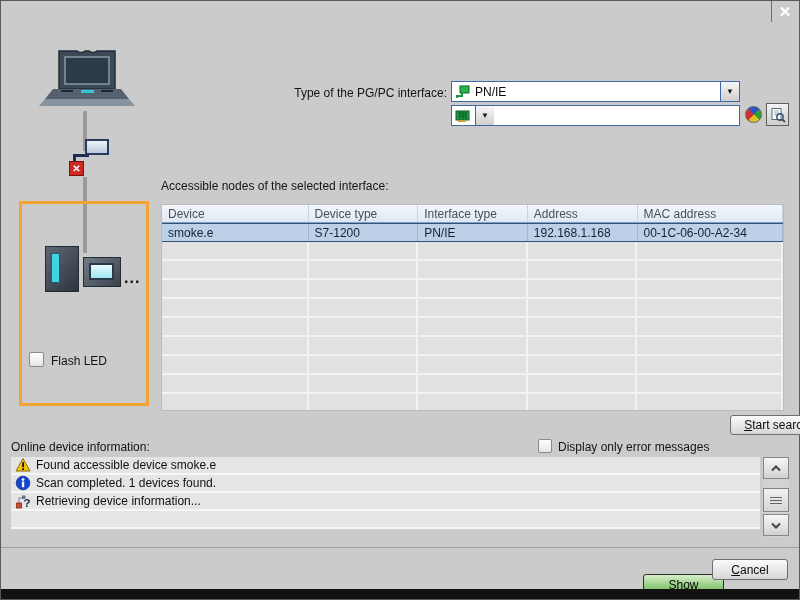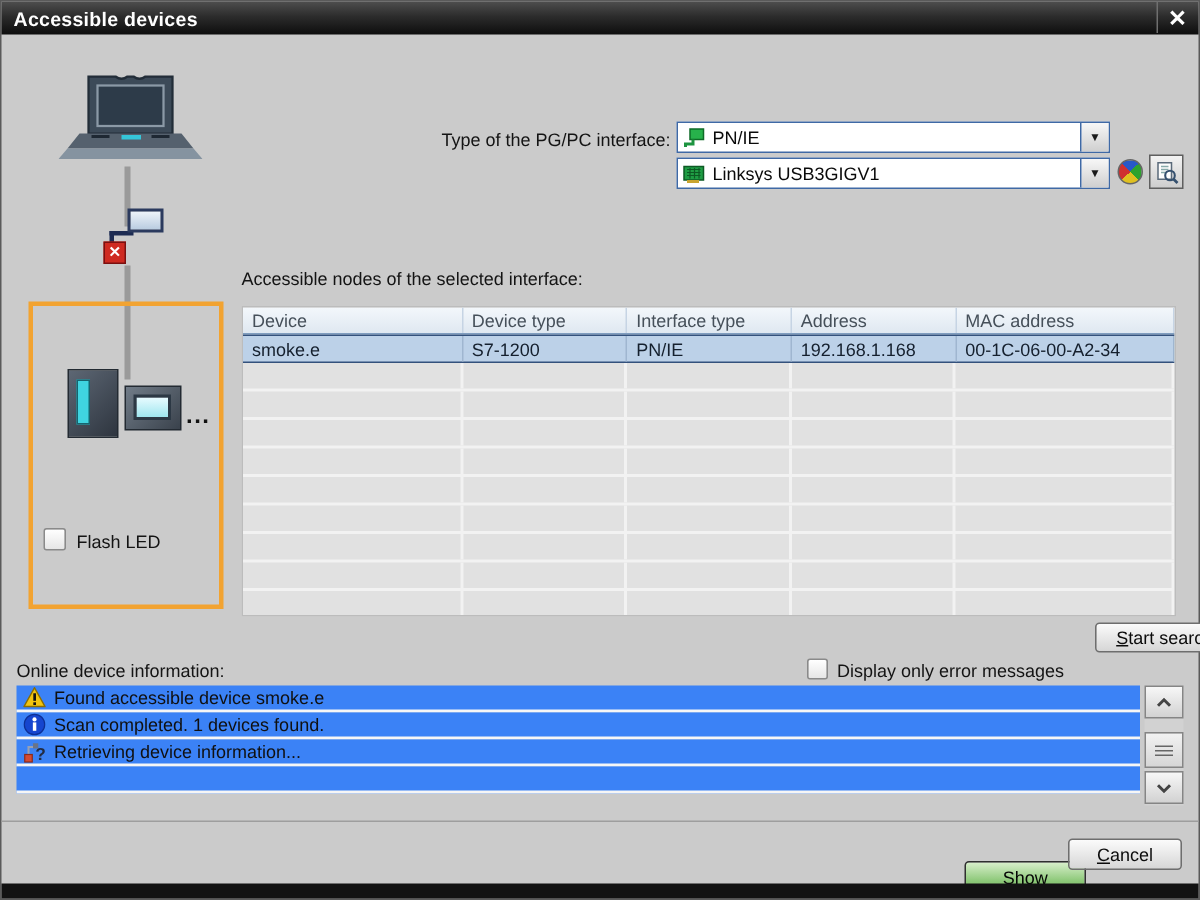--- a/index.html
+++ b/index.html
@@ -75,43 +75,40 @@
     font-size:12px; color:#0c0c0c; text-align:center; cursor:pointer; font-family:inherit;margin-left:39px; }
   .btn-green { background:linear-gradient(#d8efcb,var(--show-green,#8CC878) 65%,#7bba66);
     border:1px solid #2f2f2f; border-radius:3px; font-size:12px; color:#050505; text-align:center; cursor:pointer; font-family:inherit; }
   .u { text-decoration:underline; }
   #start-search { position:absolute; left:690px; top:414px; width:93px; height:20px; }
   #show-btn { position:absolute; left:604px; top:573px; width:81px; height:21px;margin-left:38px; }
   #cancel-btn { position:absolute; left:672px; top:558px; width:76px; height:21px; }
 
   
   .status-list { position:absolute; left:10px; top:456px; width:749px; }
-  .s-row { height:18px; background:#3b82f6; border-bottom:2px solid #f6f6f6; display:flex; align-items:center; }
+  .s-row { height:18px; background:#e5e5e5; border-bottom:2px solid #f6f6f6; display:flex; align-items:center; }
   .s-row .sicon { width:16px; height:16px; margin:0 5px 0 4px; flex:0 0 auto; }
   .s-row .stext { color:#101010; }
 
   
   .sbar { position:absolute; left:762px; top:456px; width:26px; height:80px; background:#d2d2d2; }
   .sbtn { position:absolute; left:0; width:26px; height:22px; background:linear-gradient(#f7f7f7,#d2d2d2);
     border:1px solid #858585; display:flex; align-items:center; justify-content:center; cursor:pointer; }
   .sthumb { position:absolute; left:0; top:31px; width:26px; height:24px; background:linear-gradient(#f2f2f2,#d6d6d6);
     border:1px solid #858585; cursor:grab; display:flex; flex-direction:column; align-items:center; justify-content:center; gap:2px; }
   .sthumb i { display:block; width:12px; height:1px; background:#666; }
 
   .footer-line { position:absolute; left:0; top:546px; width:798px; height:1px; background:#9e9e9e; }
   .bottom-bar { position:absolute; left:0; top:588px; width:798px; height:10px; background:#121212; }
 </style>
 </head>
 <body>
 
 <div class="window">
 
-  <div class="titlebar">
-    <span class="title">Accessible devices</span>
-  </div>
   <div class="close-btn">
     <span>✕</span>
   </div>
 
   <svg style="position:absolute;left:38px;top:46px;" width="96" height="64" viewBox="0 0 96 64">
     <path d="M20 4 h18 q4 3 8 0 h4 q4 3 8 0 h18 v38 H20 Z" fill="#3c4a58" stroke="#222d38" stroke-width="1.5"></path>
     <rect x="26" y="10" width="44" height="27" fill="#2d3b49" stroke="#8b99a6" stroke-width="1.5"></rect>
     <polygon points="14,42 82,42 90,52 6,52" fill="#55616e"></polygon>
     <polygon points="6,52 90,52 96,59 0,59" fill="#8593a0"></polygon>
     <rect x="42" y="43" width="13" height="3" fill="#35c6d9"></rect>
@@ -146,21 +143,20 @@
     <span class="cvalue">PN/IE</span>
     <span class="carrow">▼</span>
   </div>
 
   <div class="combo" style="left:450px; top:104px;">
     <svg class="cicon" viewBox="0 0 16 14">
       <rect x="1" y="2" width="13" height="9" fill="#1f9d44" stroke="#0d5a24" stroke-width="1"></rect>
       <path d="M3 4 h9 M3 6 h9 M3 8 h9 M5 3 v7 M8 3 v7 M11 3 v7" stroke="#0d5a24" stroke-width="0.8"></path>
       <rect x="3" y="11" width="8" height="2" fill="#c8a430"></rect>
     </svg>
-    <span class="cvalue">Linksys USB3GIGV1</span>
     <span class="carrow">▼</span>
   </div>
   <div class="tool-shield"></div>
   <div class="tool-btn">
     <svg width="16" height="16" viewBox="0 0 16 16">
       <rect x="2" y="1.5" width="9" height="11" fill="#fdfdfd" stroke="#5a6a7a" stroke-width="1"></rect>
       <path d="M4 4 h5 M4 6 h5 M4 8 h3" stroke="#8aa" stroke-width="0.9"></path>
       <circle cx="10" cy="10" r="3.2" fill="none" stroke="#35506e" stroke-width="1.4"></circle>
       <line x1="12.3" y1="12.3" x2="15" y2="15" stroke="#35506e" stroke-width="1.8"></line>
     </svg>

